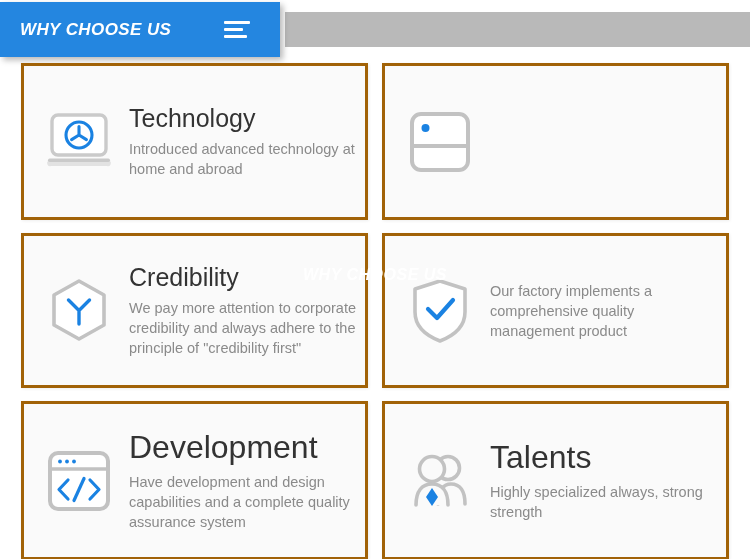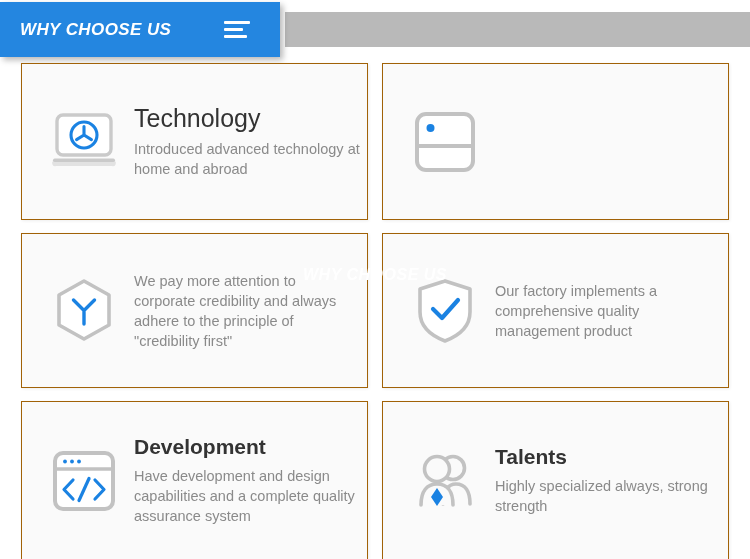--- a/index.html
+++ b/index.html
@@ -49,40 +49,40 @@
   .grid{
     position:absolute;left:21px;top:63px;
     width:708px;
     display:grid;
     grid-template-columns:347px 347px;
     grid-template-rows:157px 155px 159px;
     column-gap:14px;row-gap:13px;
   }
   .card{
     background:#fafafa;
-    border:1px solid #a16207;
+    border:3px solid #a16207;
     box-shadow:1px 1px 3px rgba(0,0,0,.07);
     box-sizing:border-box;
     display:flex;align-items:center;
-    padding-left:12px;
+    padding-left:5px;
     overflow:hidden;
   }
   .card-icon{
     width:100px;min-width:100px;
     display:flex;align-items:center;justify-content:center;
   }
   .card-text{flex:1;padding-right:6px;overflow:hidden;}
   .card-title{
     color:#333333;font-size:25px;font-weight:normal;
     line-height:1.15;margin:0 0 7px 0;white-space:nowrap;
   }
   .card-desc{
     color:#8a8a8a;font-size:14.5px;line-height:20px;margin:0;
   }
-  .row3 .card-title{font-size:21px;font-weight:bold;}
+  .row3 .card-title{font-size:32px;}
 </style>
 </head>
 <body>
 
 <div class="header-wrap">
   <div class="gray-bar"></div>
   <div class="blue-tab">
     <span class="tab-title">WHY CHOOSE US</span>
     <span class="menu-icon">
       <i></i>
@@ -123,20 +123,21 @@
   </div>
 
   <div class="card">
     <div class="card-icon">
       <svg width="62" height="66" viewBox="0 0 62 66">
         <path d="M31 3 L56 17 L56 47 L31 61 L6 47 L6 17 Z" fill="#fff" stroke="#c2c2c2" stroke-width="3.6" stroke-linejoin="round"></path>
         <path d="M31 32.5 L31 46 M31 32.5 L20.5 22 M31 32.5 L41.5 22" fill="none" stroke="#1a82e2" stroke-width="3.4" stroke-linecap="round" stroke-linejoin="round"></path>
       </svg>
     </div>
     <div class="card-text">
+      <div class="card-title">Credibility</div>
       <div class="card-desc">We pay more attention to corporate credibility and always adhere to the principle of "credibility first"</div>
     </div>
   </div>
 
   <div class="card">
     <div class="card-icon">
       <svg width="60" height="66" viewBox="0 0 60 66">
         <path d="M30 3 L55 11 L55 34 C55 49 43 58 30 63 C17 58 5 49 5 34 L5 11 Z" fill="#fff" stroke="#c2c2c2" stroke-width="3.6" stroke-linejoin="round"></path>
         <path d="M18 31 L27 40 L43 22" fill="none" stroke="#1a82e2" stroke-width="4.2" stroke-linecap="round" stroke-linejoin="round"></path>
       </svg>

